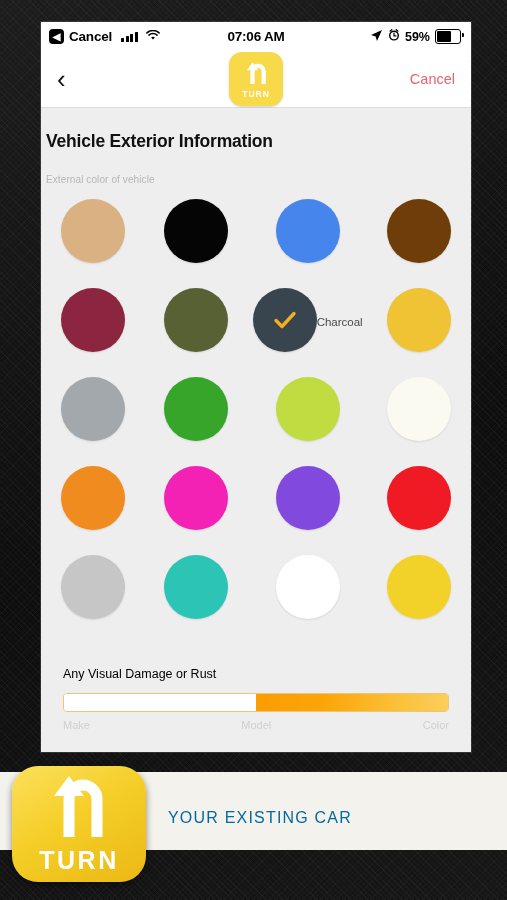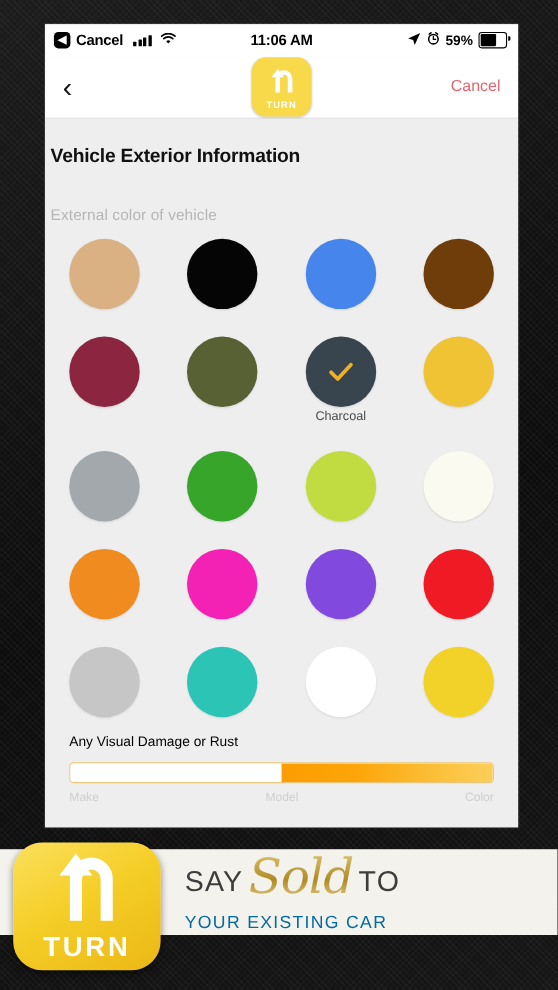--- a/index.html
+++ b/index.html
@@ -133,37 +133,37 @@
     box-sizing: border-box;
   }
   .page-title {
     font-size: 17.5px;
     font-weight: 700;
     color: #111;
     padding-top: 23px;
     letter-spacing: -0.2px;
   }
   .field-label {
-    font-size: 14px;
+    font-size: 10px;
     color: #b6b6b6;
-    margin-top: 35px;
+    margin-top: 22px;
     letter-spacing: 0.1px;
   }
 
   .swatch-grid {
     margin-top: 14px;
     display: grid;
     grid-template-columns: repeat(4, 1fr);
     row-gap: 25px;
     column-gap: 10px;
     justify-items: center;
   }
   .swatch-cell {
     display: flex;
-    flex-direction: column;
+    flex-direction: row;
     align-items: center;
     cursor: pointer;
     position: relative;
   }
   .swatch {
     width: 64px; height: 64px;
     border-radius: 50%;
     display: flex; align-items: center; justify-content: center;
     box-shadow: 0 1px 2px rgba(0,0,0,0.10);
   }
@@ -287,21 +287,21 @@
           <i></i>
         </span>
       <span class="wifi">
         <svg width="14" height="11" viewBox="0 0 14 11" aria-hidden="true">
           <path d="M7 9.6 L5.1 7.5 A2.9 2.9 0 0 1 8.9 7.5 Z" fill="#000"></path>
           <path d="M2.9 5.1 A6 6 0 0 1 11.1 5.1" stroke="#000" stroke-width="1.5" fill="none" stroke-linecap="round"></path>
           <path d="M0.9 2.9 A9 9 0 0 1 13.1 2.9" stroke="#000" stroke-width="1.5" fill="none" stroke-linecap="round"></path>
         </svg>
       </span>
     </div>
-    <div class="sb-time">11:06 AM</div>
+    <div class="sb-time">07:06 AM</div>
     <div class="sb-right">
       <span>
         <svg width="13" height="13" viewBox="0 0 13 13" aria-hidden="true">
           <path d="M12 1 L1 6 L5.6 7.4 L7 12 Z" fill="#000"></path>
         </svg>
       </span>
       <span>
         <svg width="12" height="12" viewBox="0 0 12 12" aria-hidden="true">
           <circle cx="6" cy="6.6" r="4.3" fill="none" stroke="#000" stroke-width="1.4"></circle>
           <path d="M6 4.2 V6.8 H8" stroke="#000" stroke-width="1.2" fill="none" stroke-linecap="round"></path>
@@ -419,20 +419,15 @@
   <div id="banner-logo">
     <span>
       <svg width="76" height="68" viewBox="0 0 76 68" aria-hidden="true">
         <path d="M28 64 V26 a14 14 0 0 1 28 0 V64" fill="none" stroke="#fff" stroke-width="11" stroke-linecap="butt"></path>
         <path d="M28 3 L43 23 L13 23 Z" fill="#fff"></path>
       </svg>
     </span>
     <span class="logotext">TURN</span>
   </div>
   <div id="banner-text">
-    <div class="banner-line1">
-      <span class="b-say">SAY</span>
-      <span class="b-sold">Sold</span>
-      <span class="b-to">TO</span>
-    </div>
     <div class="banner-line2">YOUR EXISTING CAR</div>
   </div>
 </div>
 
 </body></html>

